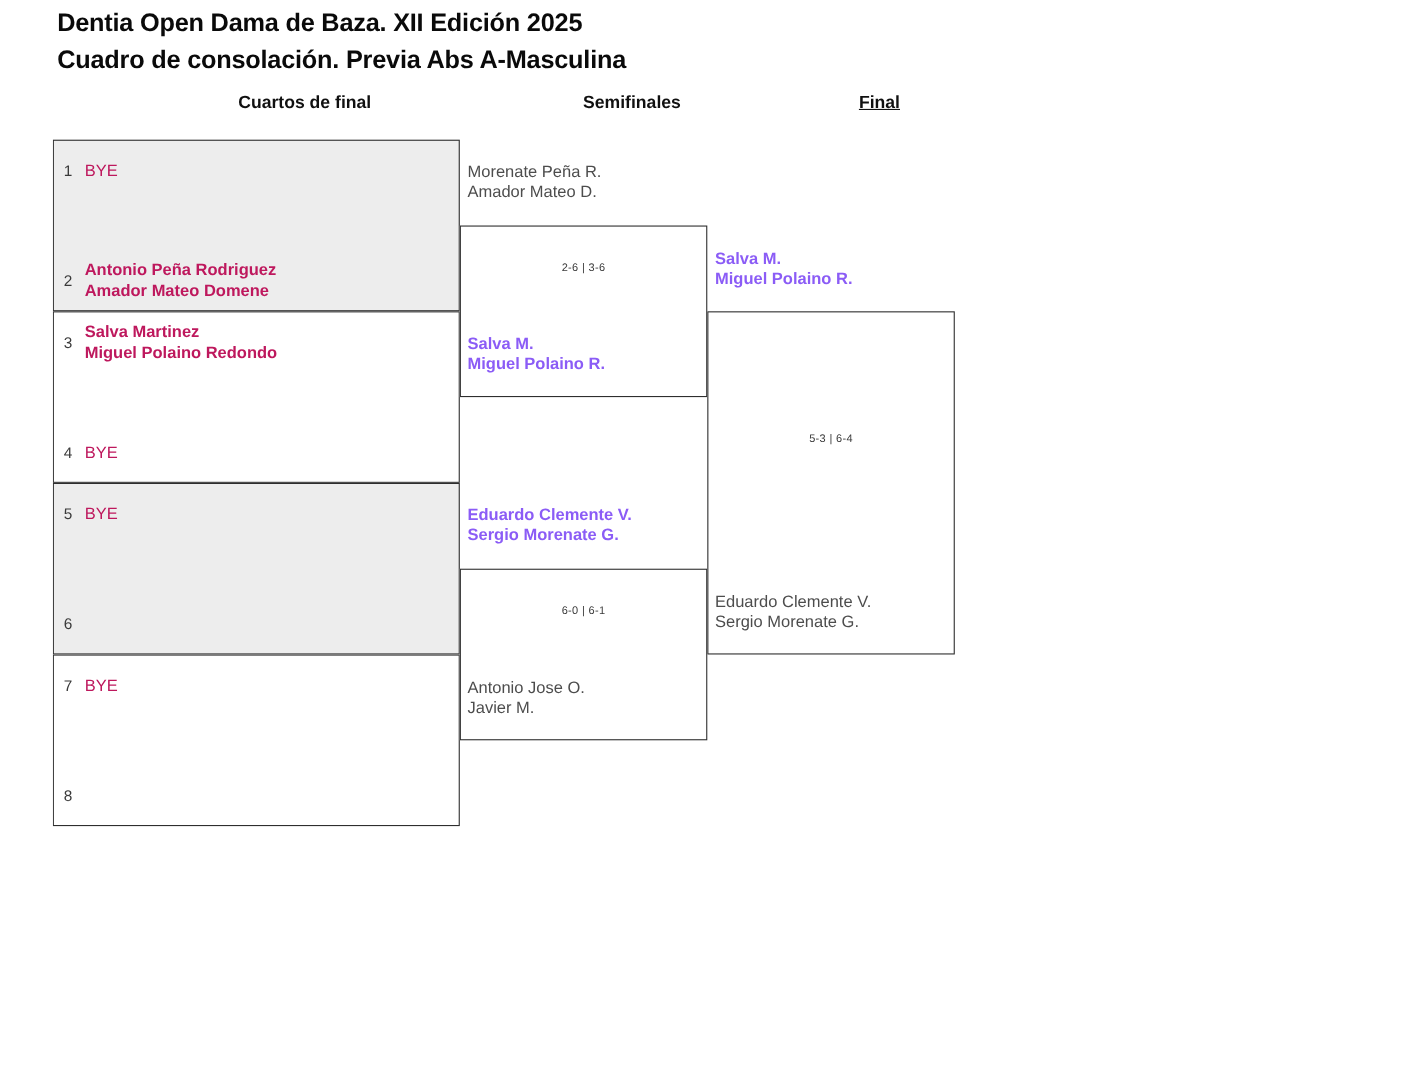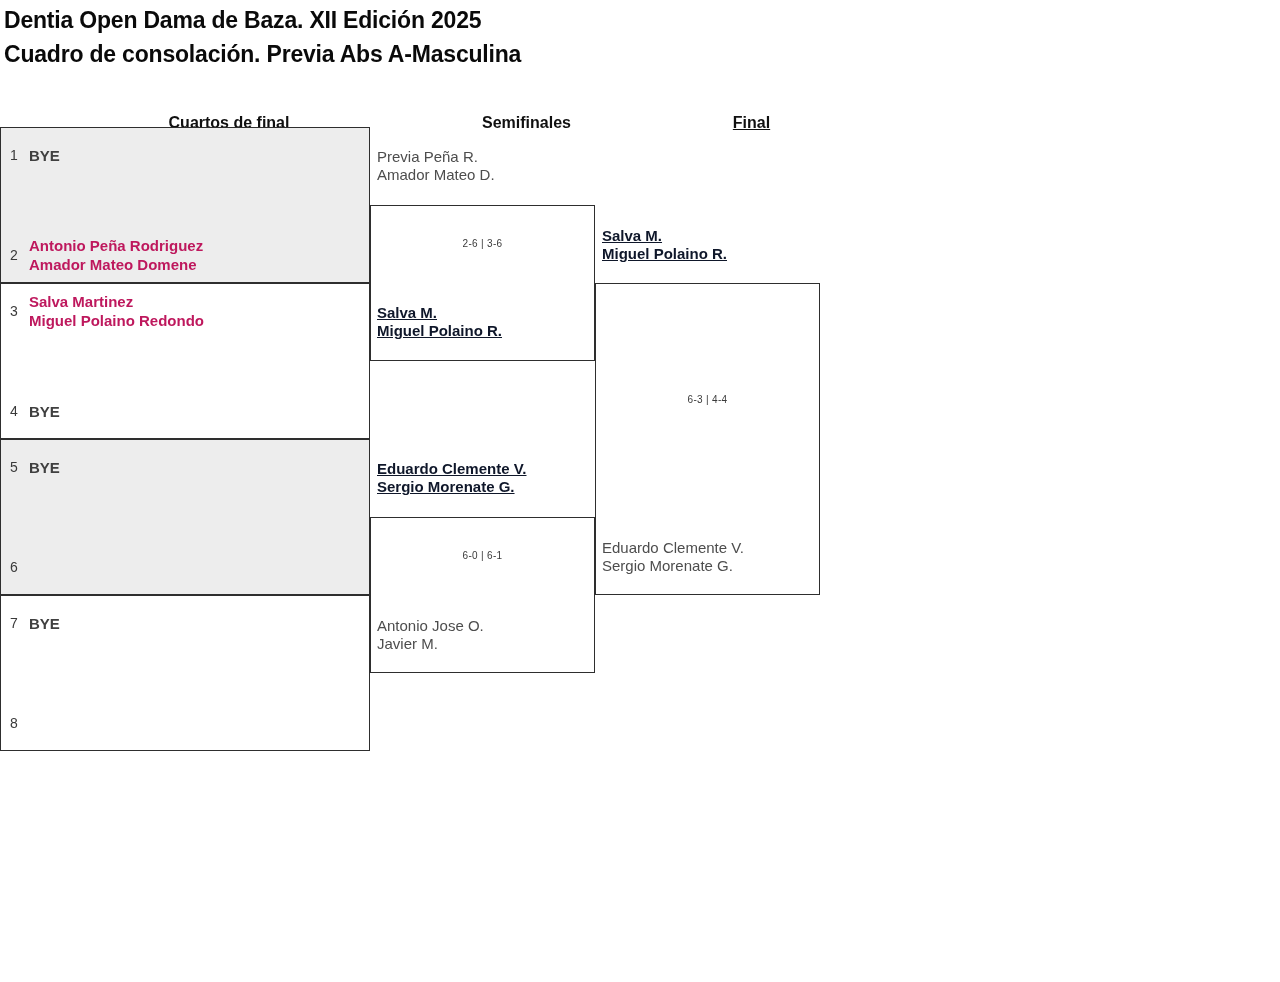--- a/index.html
+++ b/index.html
@@ -1,32 +1,32 @@
 <!DOCTYPE html>
 <html><head>
 <meta charset="utf-8">
 <style>
   html,body { margin:0; padding:0; background:#fff; }
   .page {
     position:relative; width:1032px; height:982px; background:#ffffff;
-    font-family:"Liberation Sans", sans-serif; overflow:hidden; color:#111;
+    font-family:"Liberation Sans", sans-serif; overflow:hidden; color:#111;margin-left:48px;
   }
 
   
   .title { position:absolute; left:4px; top:3px; font-size:23px; line-height:34px;
            font-weight:700; color:#0a0a0a; letter-spacing:-0.2px; }
   .title div { white-space:nowrap; }
 
   .logo { position:absolute; left:1046px; top:2px; display:flex; align-items:center; }
   .logo svg { display:block; }
   .logo-text { font-size:46px; font-weight:700; color:#76b82e; letter-spacing:-1.5px;
                margin-left:4px; line-height:64px; }
 
   
-  .round-h { position:absolute; top:112px; height:22px; font-size:16px; line-height:22px;
+  .round-h { position:absolute; top:83px; height:22px; font-size:16px; line-height:22px;
              font-weight:700; color:#101010; text-align:center;padding-left:44px; }
   .rh-1 { left:0;   width:370px; }
   .rh-2 { left:370px; width:225px; }
   .rh-3 { left:595px; width:225px;text-decoration:underline; }
 
   
   .qf-box, .match-box {
     position:absolute; border:1px solid #2e2e2e; box-sizing:border-box; background:#fff;
   }
   .qf-box { left:0; width:370px; height:156px; }
@@ -35,33 +35,33 @@
 
   .sf-box { left:370px; width:225px; height:156px; }
   .sf-1 { top:205px; } .sf-2 { top:517px; }
   .final-box { left:595px; top:283px; width:225px; height:312px; }
 
   
   .entry { position:absolute; left:9px; right:6px; height:38px;
            display:flex; align-items:center; gap:7px; }
   .entry.pos-top { top:8px; } .entry.pos-bottom { bottom:8px; }
   .seed { flex:none; width:12px; font-size:14px; color:#3a3a3a; font-weight:400; }
-  .names { font-size:15px; line-height:19px; color:#404040; font-weight:700; }
+  .names { font-size:15px; line-height:19px; color:#be185d; font-weight:400; }
   .names.winner { color:#be185d; font-weight:700; }
 
   
   .score { position:absolute; left:0; right:0; text-align:center; font-size:10px;
            color:#3a3a3a; letter-spacing:0.3px; }
   .sf-box .score { top:32px; }
   .final-box .score { top:110px; }
 
   
   .tlabel { position:absolute; font-size:15px; line-height:18px; color:#4d4d4d;
             font-weight:400; white-space:nowrap; }
-  .tlabel.winner { color:#0f172a; font-weight:700;text-decoration:underline; }
+  .tlabel.winner { color:#8b5cf6; font-weight:700; }
   .tl-sf1-top { left:377px; top:148px; }
   .tl-sf1-bot { left:377px; top:304px; }
   .tl-sf2-top { left:377px; top:460px; }
   .tl-sf2-bot { left:377px; top:617px; }
   .tl-fin-top { left:602px; top:227px; }
   .tl-fin-bot { left:602px; top:539px; }
 </style>
 </head>
 <body>
 
@@ -126,25 +126,25 @@
   </div>
 
   <div class="match-box sf-box sf-1">
     <div class="score">2-6 | 3-6</div>
   </div>
   <div class="match-box sf-box sf-2">
     <div class="score">6-0 | 6-1</div>
   </div>
 
   <div class="match-box final-box">
-    <div class="score">6-3 | 4-4</div>
+    <div class="score">5-3 | 6-4</div>
   </div>
 
   <div class="tlabel tl-sf1-top">
-    <div>Previa Peña R.</div>
+    <div>Morenate Peña R.</div>
     <div>Amador Mateo D.</div>
   </div>
   <div class="tlabel winner tl-sf1-bot">
     <div>Salva M.</div>
     <div>Miguel Polaino R.</div>
   </div>
   <div class="tlabel winner tl-sf2-top">
     <div>Eduardo Clemente V.</div>
     <div>Sergio Morenate G.</div>
   </div>

